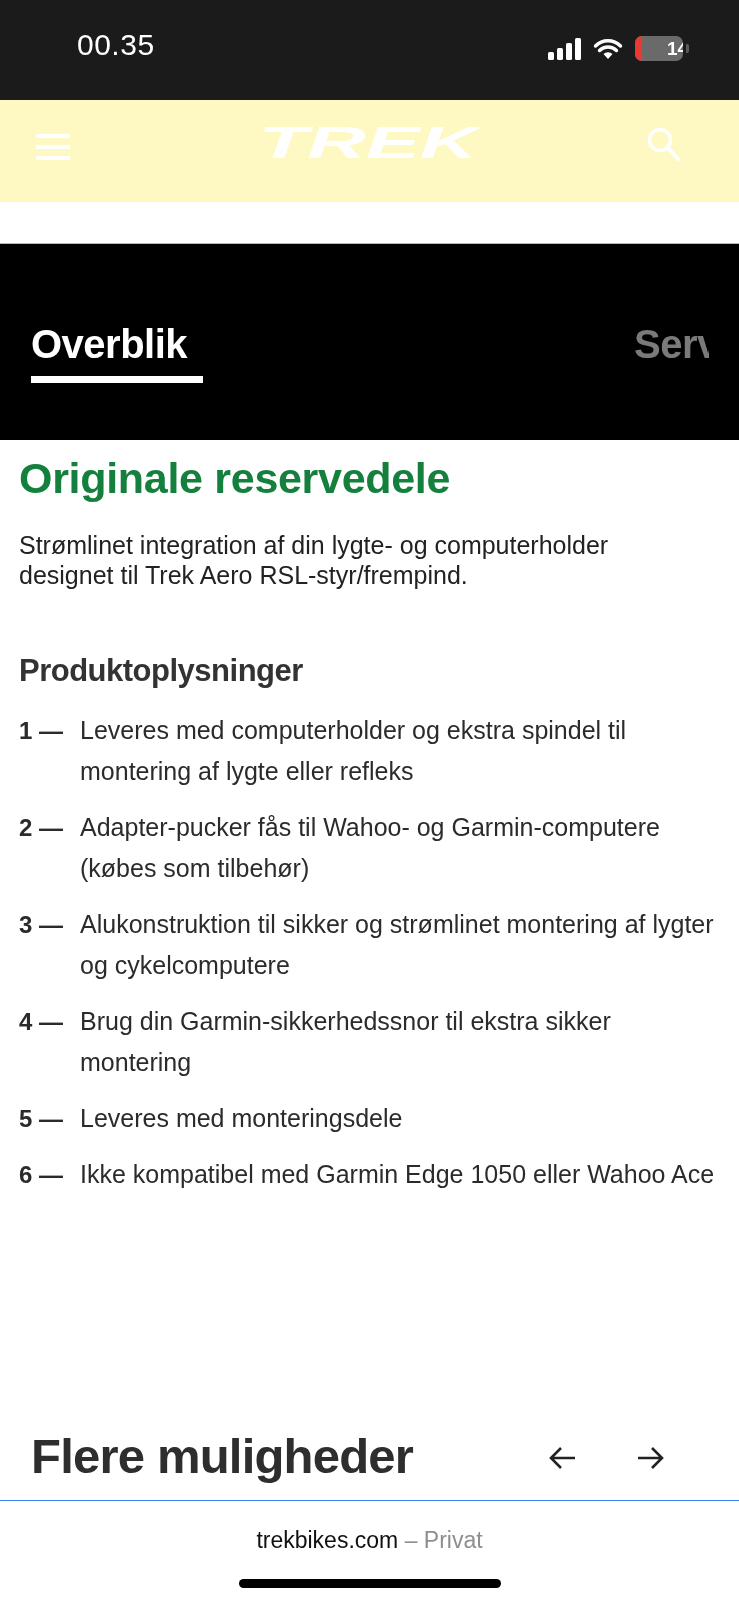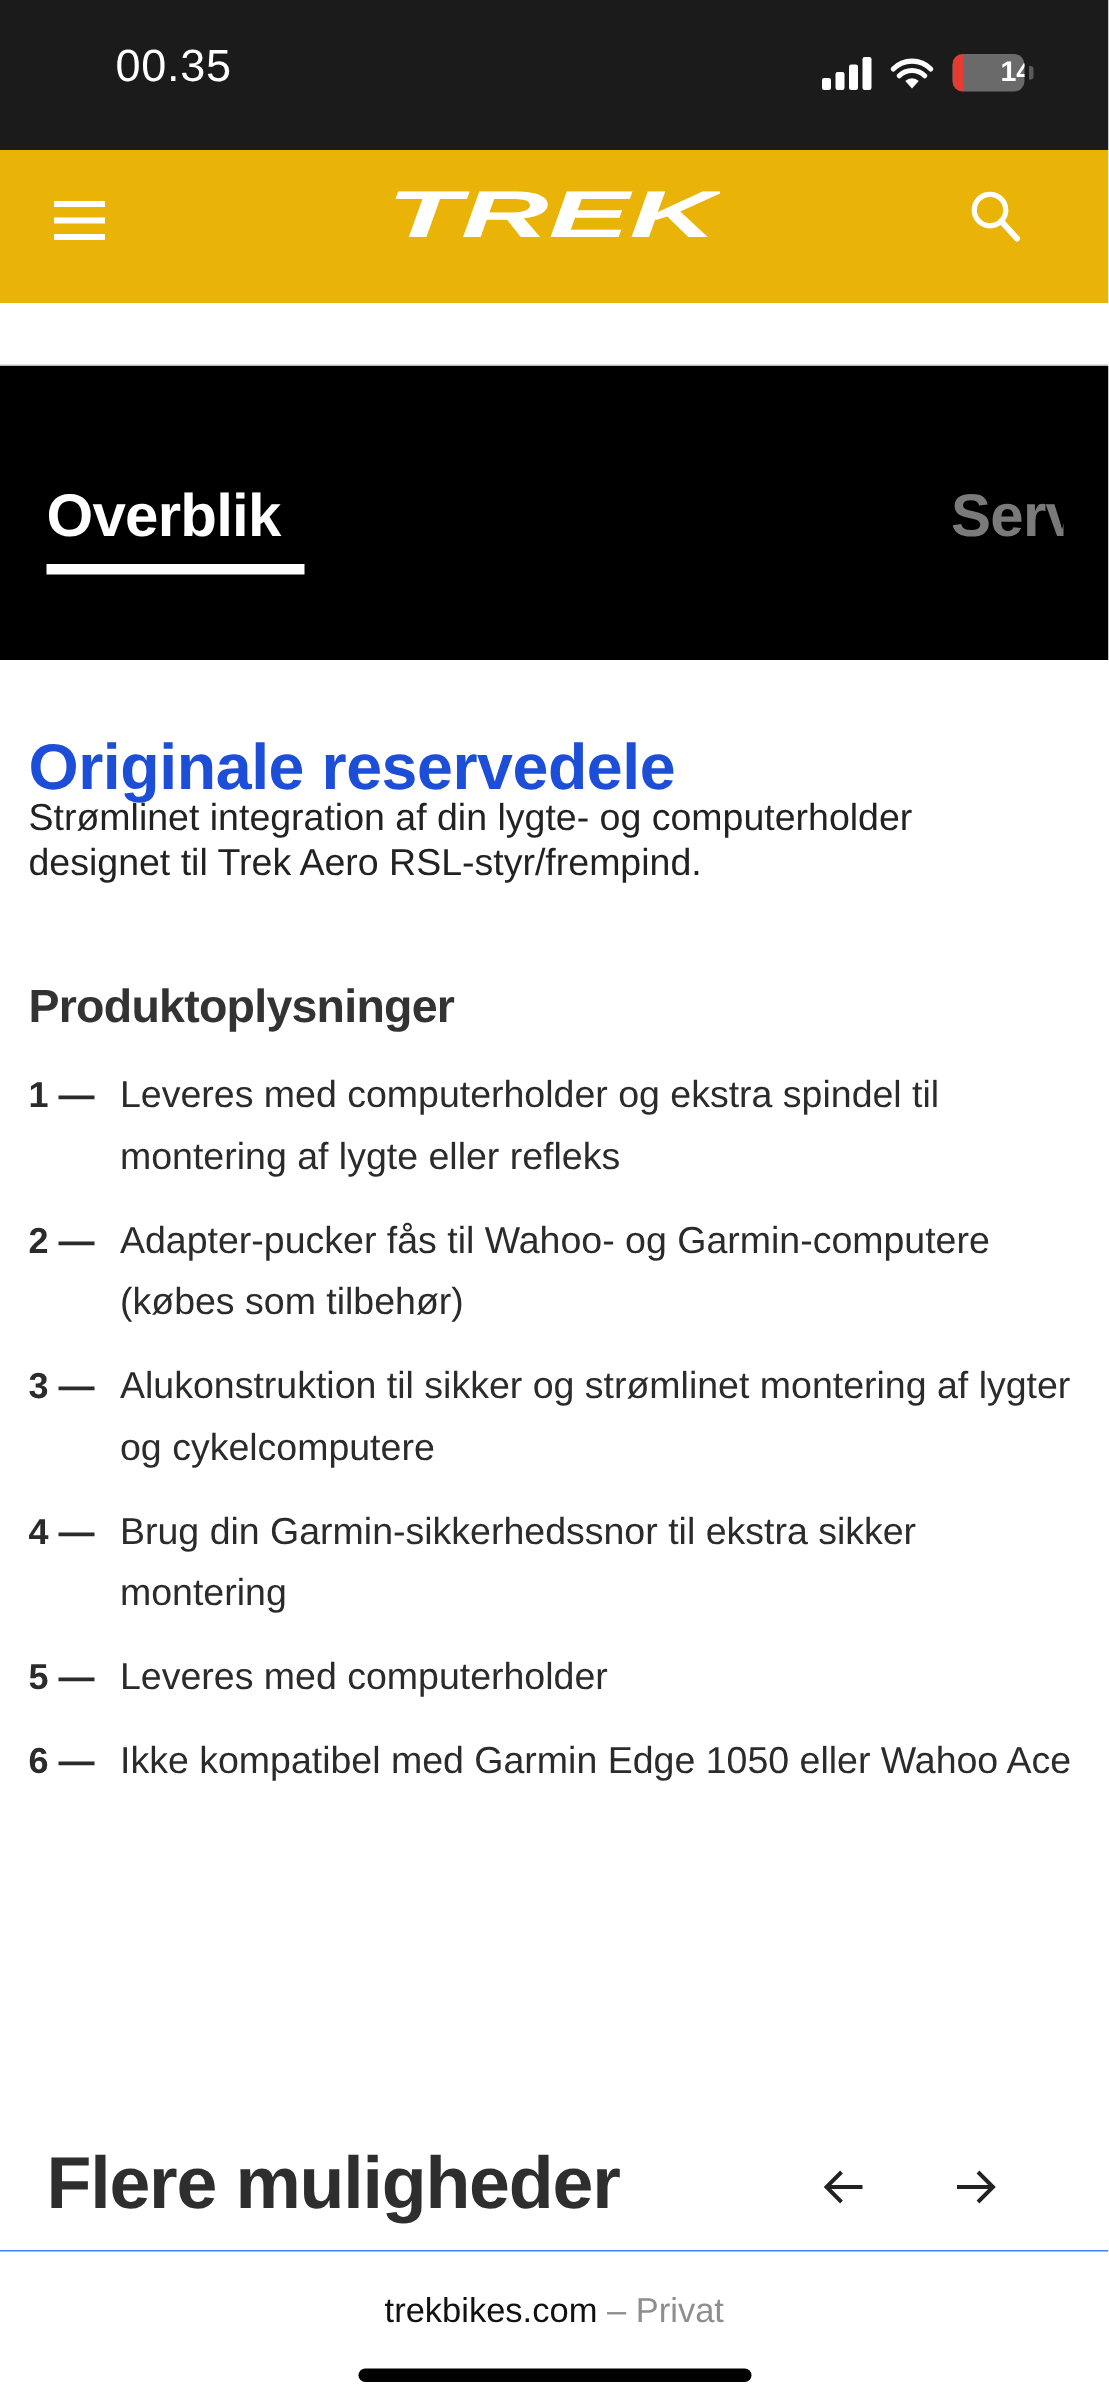--- a/index.html
+++ b/index.html
@@ -9,36 +9,36 @@
   .status-bar { position: absolute; top: 0; left: 0; width: 739px; height: 100px; background: #1b1b1b; padding-left: 20px; }
   .status-time { position: absolute; left: 77px; top: 28px; font-size: 30px; color: #fff; font-family: "Liberation Sans", sans-serif; letter-spacing: 0.5px; }
   .status-icons { position: absolute; right: 50px; top: 36px; display: flex; align-items: center; gap: 12px; }
   .signal { display: flex; align-items: flex-end; gap: 3px; height: 22px; }
   .signal span { display: block; width: 6px; background: #fff; border-radius: 1.5px; }
   .battery { position: relative; width: 48px; height: 25px; background: #6a6a6a; border-radius: 7px; overflow: hidden; display: flex; align-items: center; justify-content: center; }
   .battery .level { position: absolute; left: 0; top: 0; bottom: 0; width: 7px; background: #e63a32; }
   .battery .num { position: relative; color: #fff; font-weight: bold; font-size: 19px; margin-left: 37px; }
   .battery-tip { width: 3px; height: 9px; background: #5a5a5a; border-radius: 0 2px 2px 0; margin-left: -9px; }
 
-  .nav-header { position: absolute; top: 100px; left: 0; width: 739px; height: 102px; background: #eab308; }
+  .nav-header { position: absolute; top: 100px; left: 0; width: 739px; height: 102px; background: #fef9c3; }
   .hamburger { position: absolute; left: 36px; top: 34px; width: 34px; height: 26px; cursor: pointer; }
   .hamburger span { position: absolute; left: 0; width: 34px; height: 4px; background: #fff; }
   .logo { position: absolute; left: 258px; top: 24px; width: 222px; height: 40px; }
   .search-btn { position: absolute; left: 644px; top: 24px; width: 40px; height: 40px; cursor: pointer; }
 
   .white-band { position: absolute; top: 202px; left: 0; width: 739px; height: 42px; background: #fff; border-bottom: 1px solid #bbb; }
 
   .tab-bar { position: absolute; top: 244px; left: 0; width: 739px; height: 196px; background: #000; overflow: hidden; }
   .tabs-inner { position: absolute; left: 0; top: 0; width: 709px; height: 152px; overflow: hidden; }
   .tab { position: absolute; top: 78px; font-size: 40px; font-weight: bold; letter-spacing: -0.5px; color: #7a7a7a; white-space: nowrap; cursor: pointer; }
   .tab.active { color: #fff; }
   .tab-underline { position: absolute; left: 31px; top: 132px; width: 172px; height: 7px; background: #fff; }
 
   .content { position: absolute; top: 440px; left: 0; width: 739px; }
-  .page-title { position: absolute; left: 19px; top: 48px; font-size: 43px; font-weight: bold; color: #1d4ed8; letter-spacing: -0.3px; }
+  .page-title { position: absolute; left: 19px; top: 14px; font-size: 43px; font-weight: bold; color: #15803d; letter-spacing: -0.3px; }
   .intro { position: absolute; left: 19px; top: 90px; width: 690px; font-size: 25px; line-height: 30px; color: #222; }
   .section-title { position: absolute; left: 19px; top: 213px; font-size: 31px; font-weight: bold; color: #333; letter-spacing: -0.5px; }
 
   .feature-list { position: absolute; left: 19px; top: 270px; width: 700px; }
   .feature { position: relative; padding-left: 61px; font-size: 25px; line-height: 41px; color: #2b2b2b; margin-bottom: 15px; }
   .feature .num { position: absolute; left: 0; top: 0; font-weight: bold; font-size: 24px; color: #2b2b2b; }
 
   .more-title { position: absolute; left: 31px; top: 1428px; font-size: 49px; font-weight: bold; color: #2e2e2e; letter-spacing: -0.8px; }
   .arrow-btn { position: absolute; top: 1443px; width: 30px; height: 30px; cursor: pointer; }
 
@@ -113,21 +113,21 @@
     <div class="feature">
       <span class="num">3 —</span>
       <span>Alukonstruktion til sikker og strømlinet montering af lygter og cykelcomputere</span>
     </div>
     <div class="feature">
       <span class="num">4 —</span>
       <span>Brug din Garmin-sikkerhedssnor til ekstra sikker montering</span>
     </div>
     <div class="feature">
       <span class="num">5 —</span>
-      <span>Leveres med computerholder</span>
+      <span>Leveres med monteringsdele</span>
     </div>
     <div class="feature">
       <span class="num">6 —</span>
       <span>Ikke kompatibel med Garmin Edge 1050 eller Wahoo Ace</span>
     </div>
   </div>
 </div>
 
 <h2 class="more-title">Flere muligheder</h2>
 <svg class="arrow-btn" style="left:548px" viewBox="0 0 30 30">

